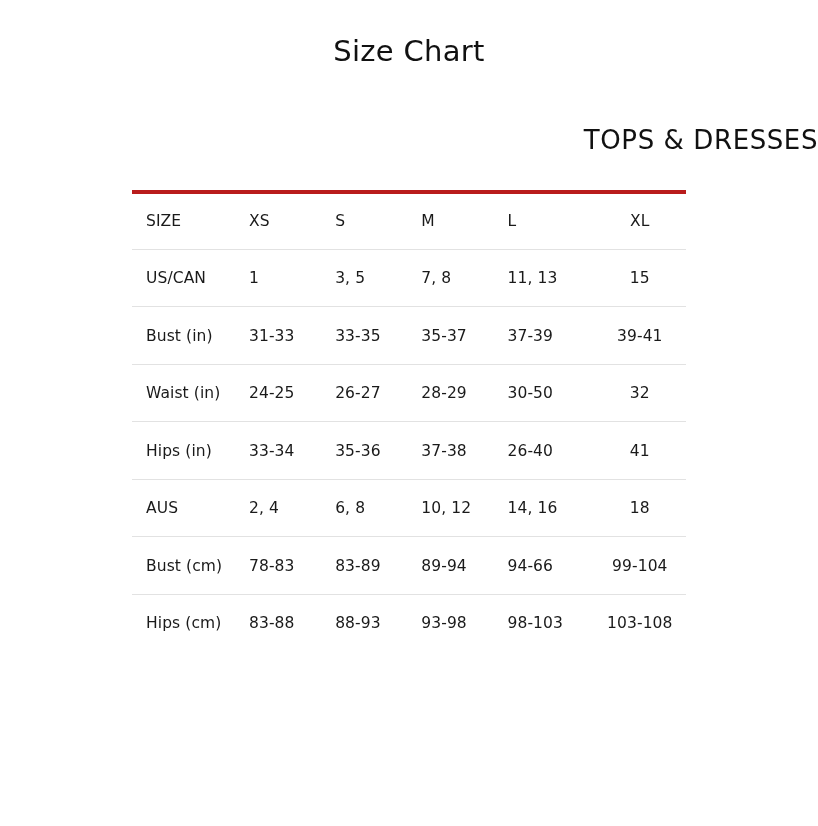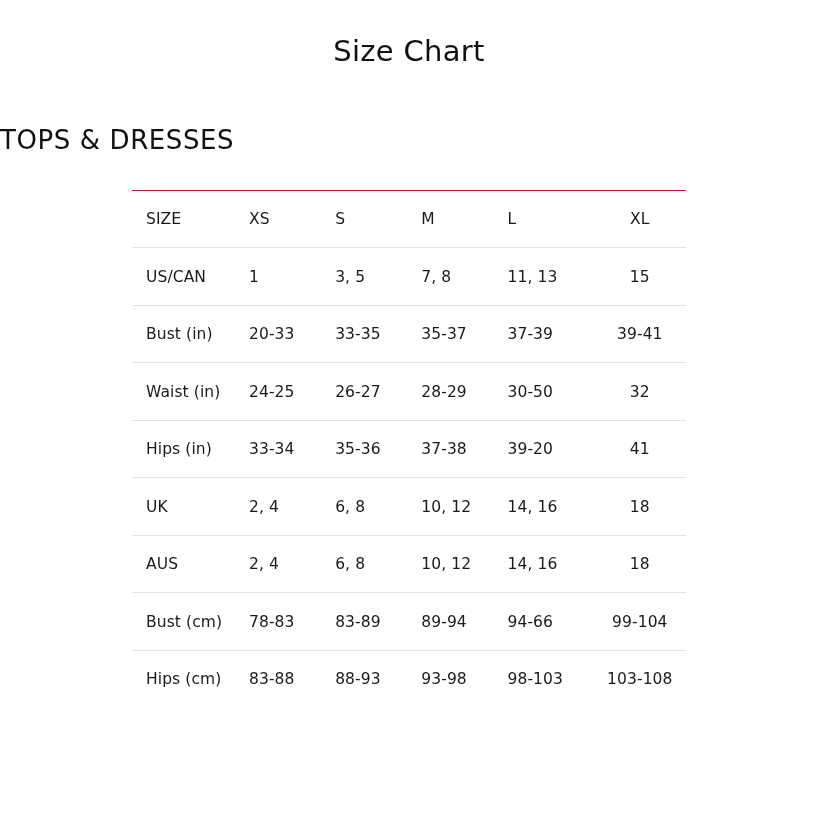--- a/index.html
+++ b/index.html
@@ -25,21 +25,21 @@
     text-align: center;
     font-size: 29px;
     font-weight: 400;
     letter-spacing: 0.3px;
     color: #111111;
     margin: 0;
     padding-top: 34px;
     line-height: 1.2;
   }
   .subtitle {
-    text-align: left;
+    text-align: right;
     font-size: 26px;
     font-weight: 400;
     letter-spacing: 0.6px;
     color: #111111;
     margin: 0;
     padding-top: 56px;
     line-height: 1.2;
   }
   .table-wrap {
     margin: 0 auto;
@@ -55,21 +55,21 @@
     font-size: 15.5px;
     font-weight: 400;
     color: #1a1a1a;
     padding: 0;
     height: 57.5px;
     vertical-align: middle;
     border-top: 1px solid #e2e2e2;
     letter-spacing: 0.1px;
   }
   table.size-table tr:first-child td {
-    border-top: 1px solid #b91c1c;
+    border-top: 4px solid #b91c1c;
   }
   table.size-table td.label {
     width: 114px;
     padding-left: 14px;
     box-sizing: border-box;
   }
   table.size-table td.val {
     width: 84px;
     box-sizing: border-box;
   }
@@ -102,49 +102,41 @@
         <tr>
           <td class="label">US/CAN</td>
           <td class="val">1</td>
           <td class="val">3, 5</td>
           <td class="val">7, 8</td>
           <td class="val">11, 13</td>
           <td class="val-wide">15</td>
         </tr>
         <tr>
           <td class="label">Bust (in)</td>
-          <td class="val">20-33</td>
+          <td class="val">31-33</td>
           <td class="val">33-35</td>
           <td class="val">35-37</td>
           <td class="val">37-39</td>
           <td class="val-wide">39-41</td>
         </tr>
         <tr>
           <td class="label">Waist (in)</td>
           <td class="val">24-25</td>
           <td class="val">26-27</td>
           <td class="val">28-29</td>
           <td class="val">30-50</td>
           <td class="val-wide">32</td>
         </tr>
         <tr>
           <td class="label">Hips (in)</td>
           <td class="val">33-34</td>
           <td class="val">35-36</td>
           <td class="val">37-38</td>
-          <td class="val">39-20</td>
+          <td class="val">26-40</td>
           <td class="val-wide">41</td>
-        </tr>
-        <tr>
-          <td class="label">UK</td>
-          <td class="val">2, 4</td>
-          <td class="val">6, 8</td>
-          <td class="val">10, 12</td>
-          <td class="val">14, 16</td>
-          <td class="val-wide">18</td>
         </tr>
         <tr>
           <td class="label">AUS</td>
           <td class="val">2, 4</td>
           <td class="val">6, 8</td>
           <td class="val">10, 12</td>
           <td class="val">14, 16</td>
           <td class="val-wide">18</td>
         </tr>
         <tr>

